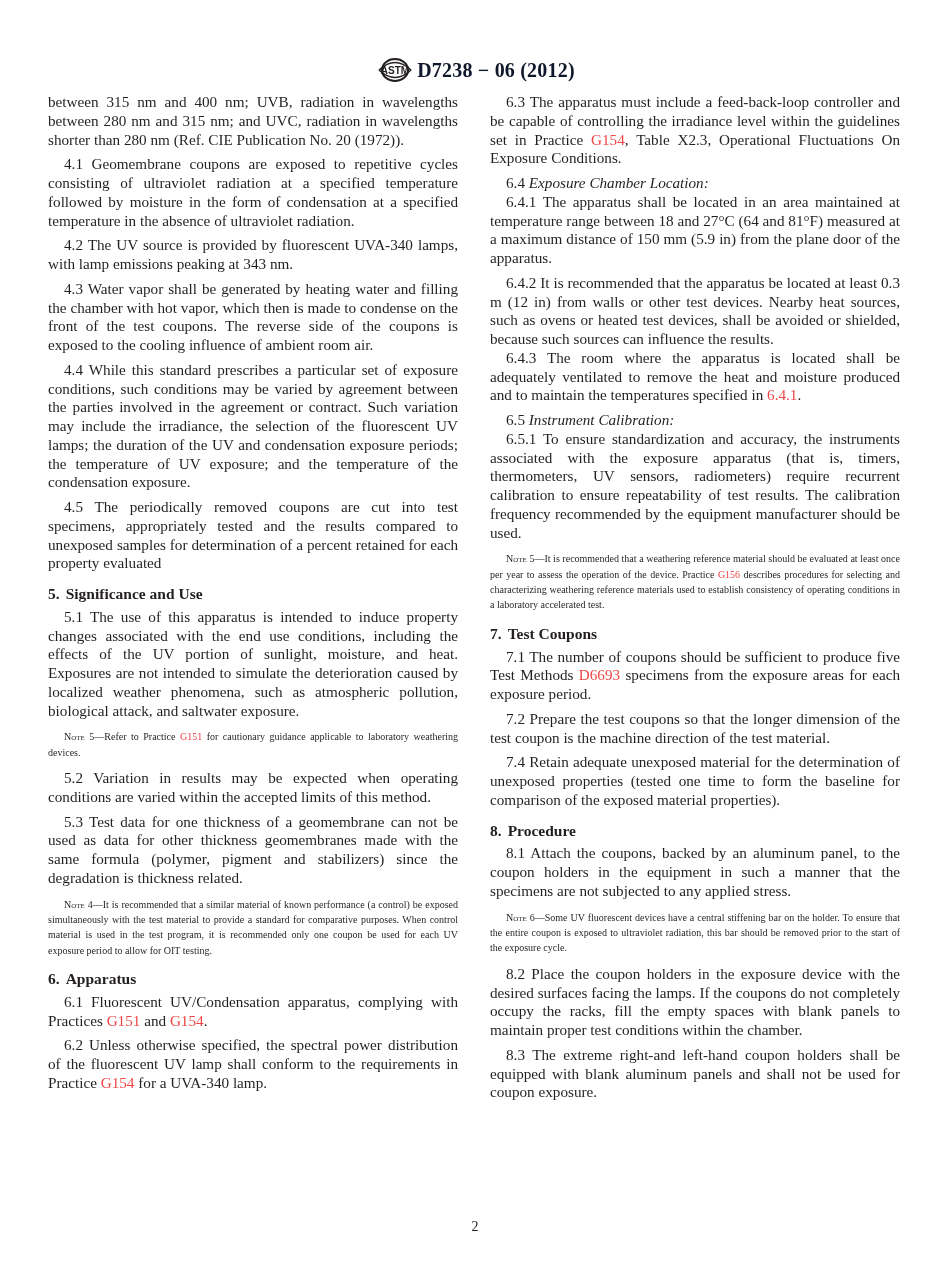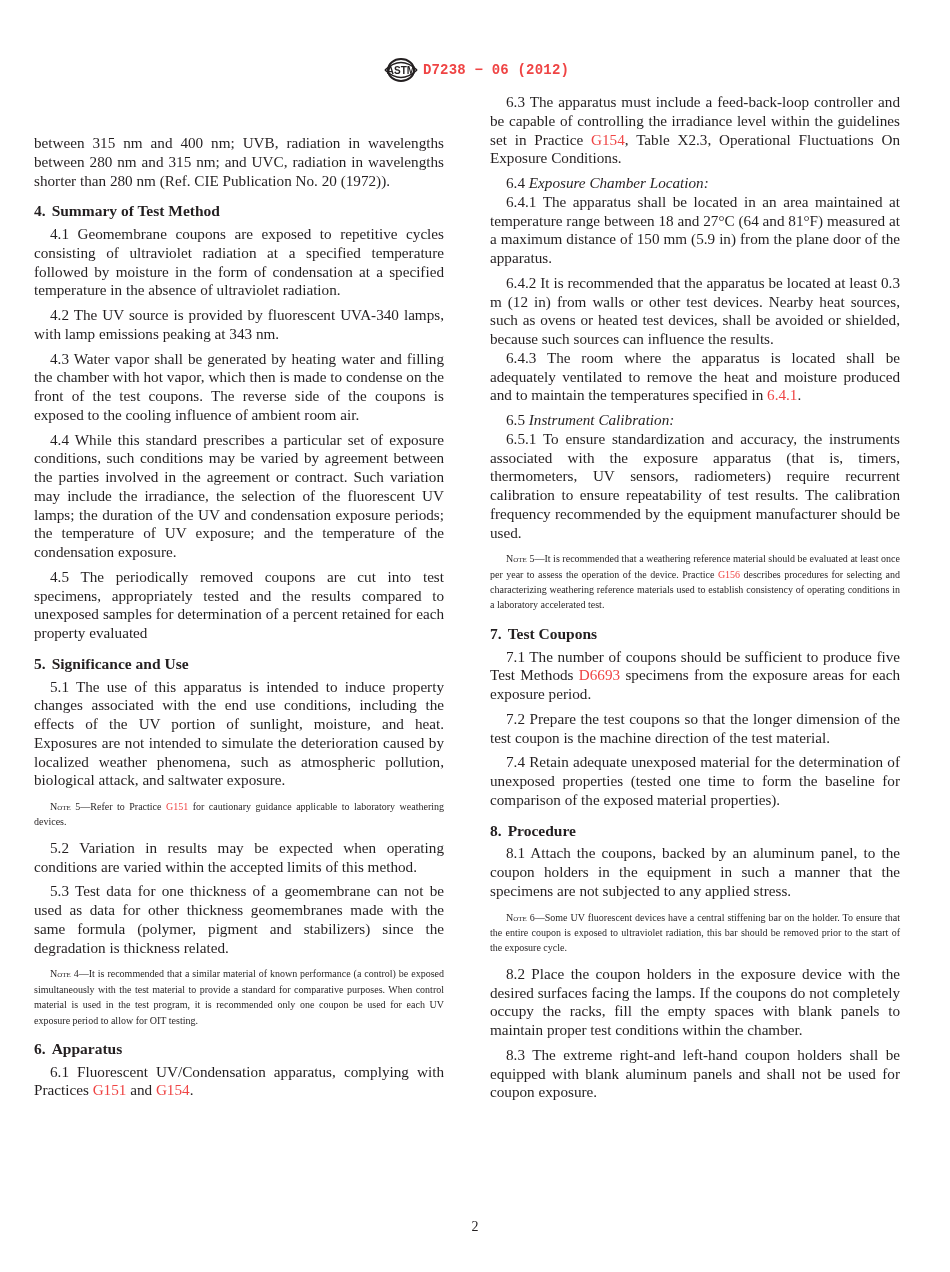--- a/index.html
+++ b/index.html
@@ -1,25 +1,25 @@
 <!DOCTYPE html>
 <html><head>
 <meta charset="utf-8">
 <style>
   html, body { margin: 0; padding: 0; background: #ffffff; }
   body { width: 950px; height: 1272px; position: relative; overflow: hidden;
          font-family: "Liberation Serif", "DejaVu Serif", serif; color: #231f20; }
   .header { position: absolute; top: 56px; left: 0; width: 950px; height: 28px;
             display: flex; justify-content: center; align-items: center; gap: 2px; }
   .logo { width: 40px; height: 26px; display: inline-block; }
-  .designation { font-family: Liberation Mono, monospace; font-weight: bold;
-                 font-size: 14px; letter-spacing: 0.2px; color: #ef4444; }
+  .designation { font-family: Liberation Serif, serif; font-weight: bold;
+                 font-size: 20px; letter-spacing: 0.2px; color: #0f172a; }
   .col { position: absolute; top: 93px; width: 410px; font-size: 15.2px; line-height: 18.75px;
          text-align: justify; }
-  .col-left { left: 34px; margin-top: 41px; }
+  .col-left { left: 48px; }
   .col-right { left: 490px; }
   .p { margin: 0 0 6px 0; text-indent: 16px; }
   .p.noindent { text-indent: 0; }
   .p.tight { margin-bottom: 0; }
   .h { font-weight: bold; font-size: 15.5px; margin: 12px 0 4px 0; text-indent: 0; }
   .h .num { margin-right: 6px; }
   .note { font-size: 10px; line-height: 15.4px; margin: 9px 0 9px 0; text-indent: 16px; }
   .note .lbl { font-variant: small-caps; }
   .it { font-style: italic; }
   .link { color: #ef4444; }
@@ -35,36 +35,36 @@
     <path d="M4 13 Q20 -2 36 13" fill="none" stroke="#231f20" stroke-width="1.6"></path>
     <path d="M4 13 Q20 28 36 13" fill="none" stroke="#231f20" stroke-width="1.6"></path>
     <text x="20" y="17" text-anchor="middle" font-family="Liberation Sans, sans-serif" font-weight="bold" font-size="10" fill="#231f20">ASTM</text>
   </svg>
   <span class="designation">D7238 − 06 (2012)</span>
 </div>
 
 <div class="col col-left">
   <p class="p noindent">between 315 nm and 400 nm; UVB, radiation in wavelengths between 280 nm and 315 nm; and UVC, radiation in wavelengths shorter than 280 nm (Ref. CIE Publication No. 20 (1972)).</p>
 
-  <div class="h"><span class="num">4.</span><span>Summary of Test Method</span></div>
   <p class="p">4.1  Geomembrane coupons are exposed to repetitive cycles consisting of ultraviolet radiation at a specified temperature followed by moisture in the form of condensation at a specified temperature in the absence of ultraviolet radiation.</p>
   <p class="p">4.2 The UV source is provided by fluorescent UVA-340 lamps, with lamp emissions peaking at 343 nm.</p>
   <p class="p">4.3 Water vapor shall be generated by heating water and filling the chamber with hot vapor, which then is made to condense on the front of the test coupons. The reverse side of the coupons is exposed to the cooling influence of ambient room air.</p>
   <p class="p">4.4  While this standard prescribes a particular set of exposure conditions, such conditions may be varied by agreement between the parties involved in the agreement or contract. Such variation may include the irradiance, the selection of the fluorescent UV lamps; the duration of the UV and condensation exposure periods; the temperature of UV exposure; and the temperature of the condensation exposure.</p>
   <p class="p">4.5 The periodically removed coupons are cut into test specimens, appropriately tested and the results compared to unexposed samples for determination of a percent retained for each property evaluated</p>
 
   <div class="h"><span class="num">5.</span><span>Significance and Use</span></div>
   <p class="p">5.1  The use of this apparatus is intended to induce property changes associated with the end use conditions, including the effects of the UV portion of sunlight, moisture, and heat. Exposures are not intended to simulate the deterioration caused by localized weather phenomena, such as atmospheric pollution, biological attack, and saltwater exposure.</p>
   <p class="note"><span class="lbl">Note 5</span><span>—Refer to Practice </span><span class="link">G151</span><span> for cautionary guidance applicable to laboratory weathering devices.</span></p>
   <p class="p">5.2  Variation in results may be expected when operating conditions are varied within the accepted limits of this method.</p>
   <p class="p">5.3  Test data for one thickness of a geomembrane can not be used as data for other thickness geomembranes made with the same formula (polymer, pigment and stabilizers) since the degradation is thickness related.</p>
   <p class="note"><span class="lbl">Note 4</span><span>—It is recommended that a similar material of known performance (a control) be exposed simultaneously with the test material to provide a standard for comparative purposes. When control material is used in the test program, it is recommended only one coupon be used for each UV exposure period to allow for OIT testing.</span></p>
 
   <div class="h"><span class="num">6.</span><span>Apparatus</span></div>
   <p class="p"><span>6.1 Fluorescent UV/Condensation apparatus, complying with Practices </span><span class="link">G151</span><span> and </span><span class="link">G154</span><span>.</span></p>
+  <p class="p"><span>6.2  Unless otherwise specified, the spectral power distribution of the fluorescent UV lamp shall conform to the requirements in Practice </span><span class="link">G154</span><span> for a UVA-340 lamp.</span></p>
 </div>
 
 <div class="col col-right">
   <p class="p"><span>6.3  The apparatus must include a feed-back-loop controller and be capable of controlling the irradiance level within the guidelines set in Practice </span><span class="link">G154</span><span>, Table X2.3, Operational Fluctuations On Exposure Conditions.</span></p>
   <p class="p tight"><span>6.4 </span><span class="it">Exposure Chamber Location:</span></p>
   <p class="p">6.4.1  The apparatus shall be located in an area maintained at temperature range between 18 and 27°C (64 and 81°F) measured at a maximum distance of 150 mm (5.9 in) from the plane door of the apparatus.</p>
   <p class="p tight">6.4.2 It is recommended that the apparatus be located at least 0.3 m (12 in) from walls or other test devices. Nearby heat sources, such as ovens or heated test devices, shall be avoided or shielded, because such sources can influence the results.</p>
   <p class="p"><span>6.4.3 The room where the apparatus is located shall be adequately ventilated to remove the heat and moisture produced and to maintain the temperatures specified in </span><span class="link">6.4.1</span><span>.</span></p>
   <p class="p tight"><span>6.5 </span><span class="it">Instrument Calibration:</span></p>
   <p class="p">6.5.1 To ensure standardization and accuracy, the instruments associated with the exposure apparatus (that is, timers, thermometers, UV sensors, radiometers) require recurrent calibration to ensure repeatability of test results. The calibration frequency recommended by the equipment manufacturer should be used.</p>

